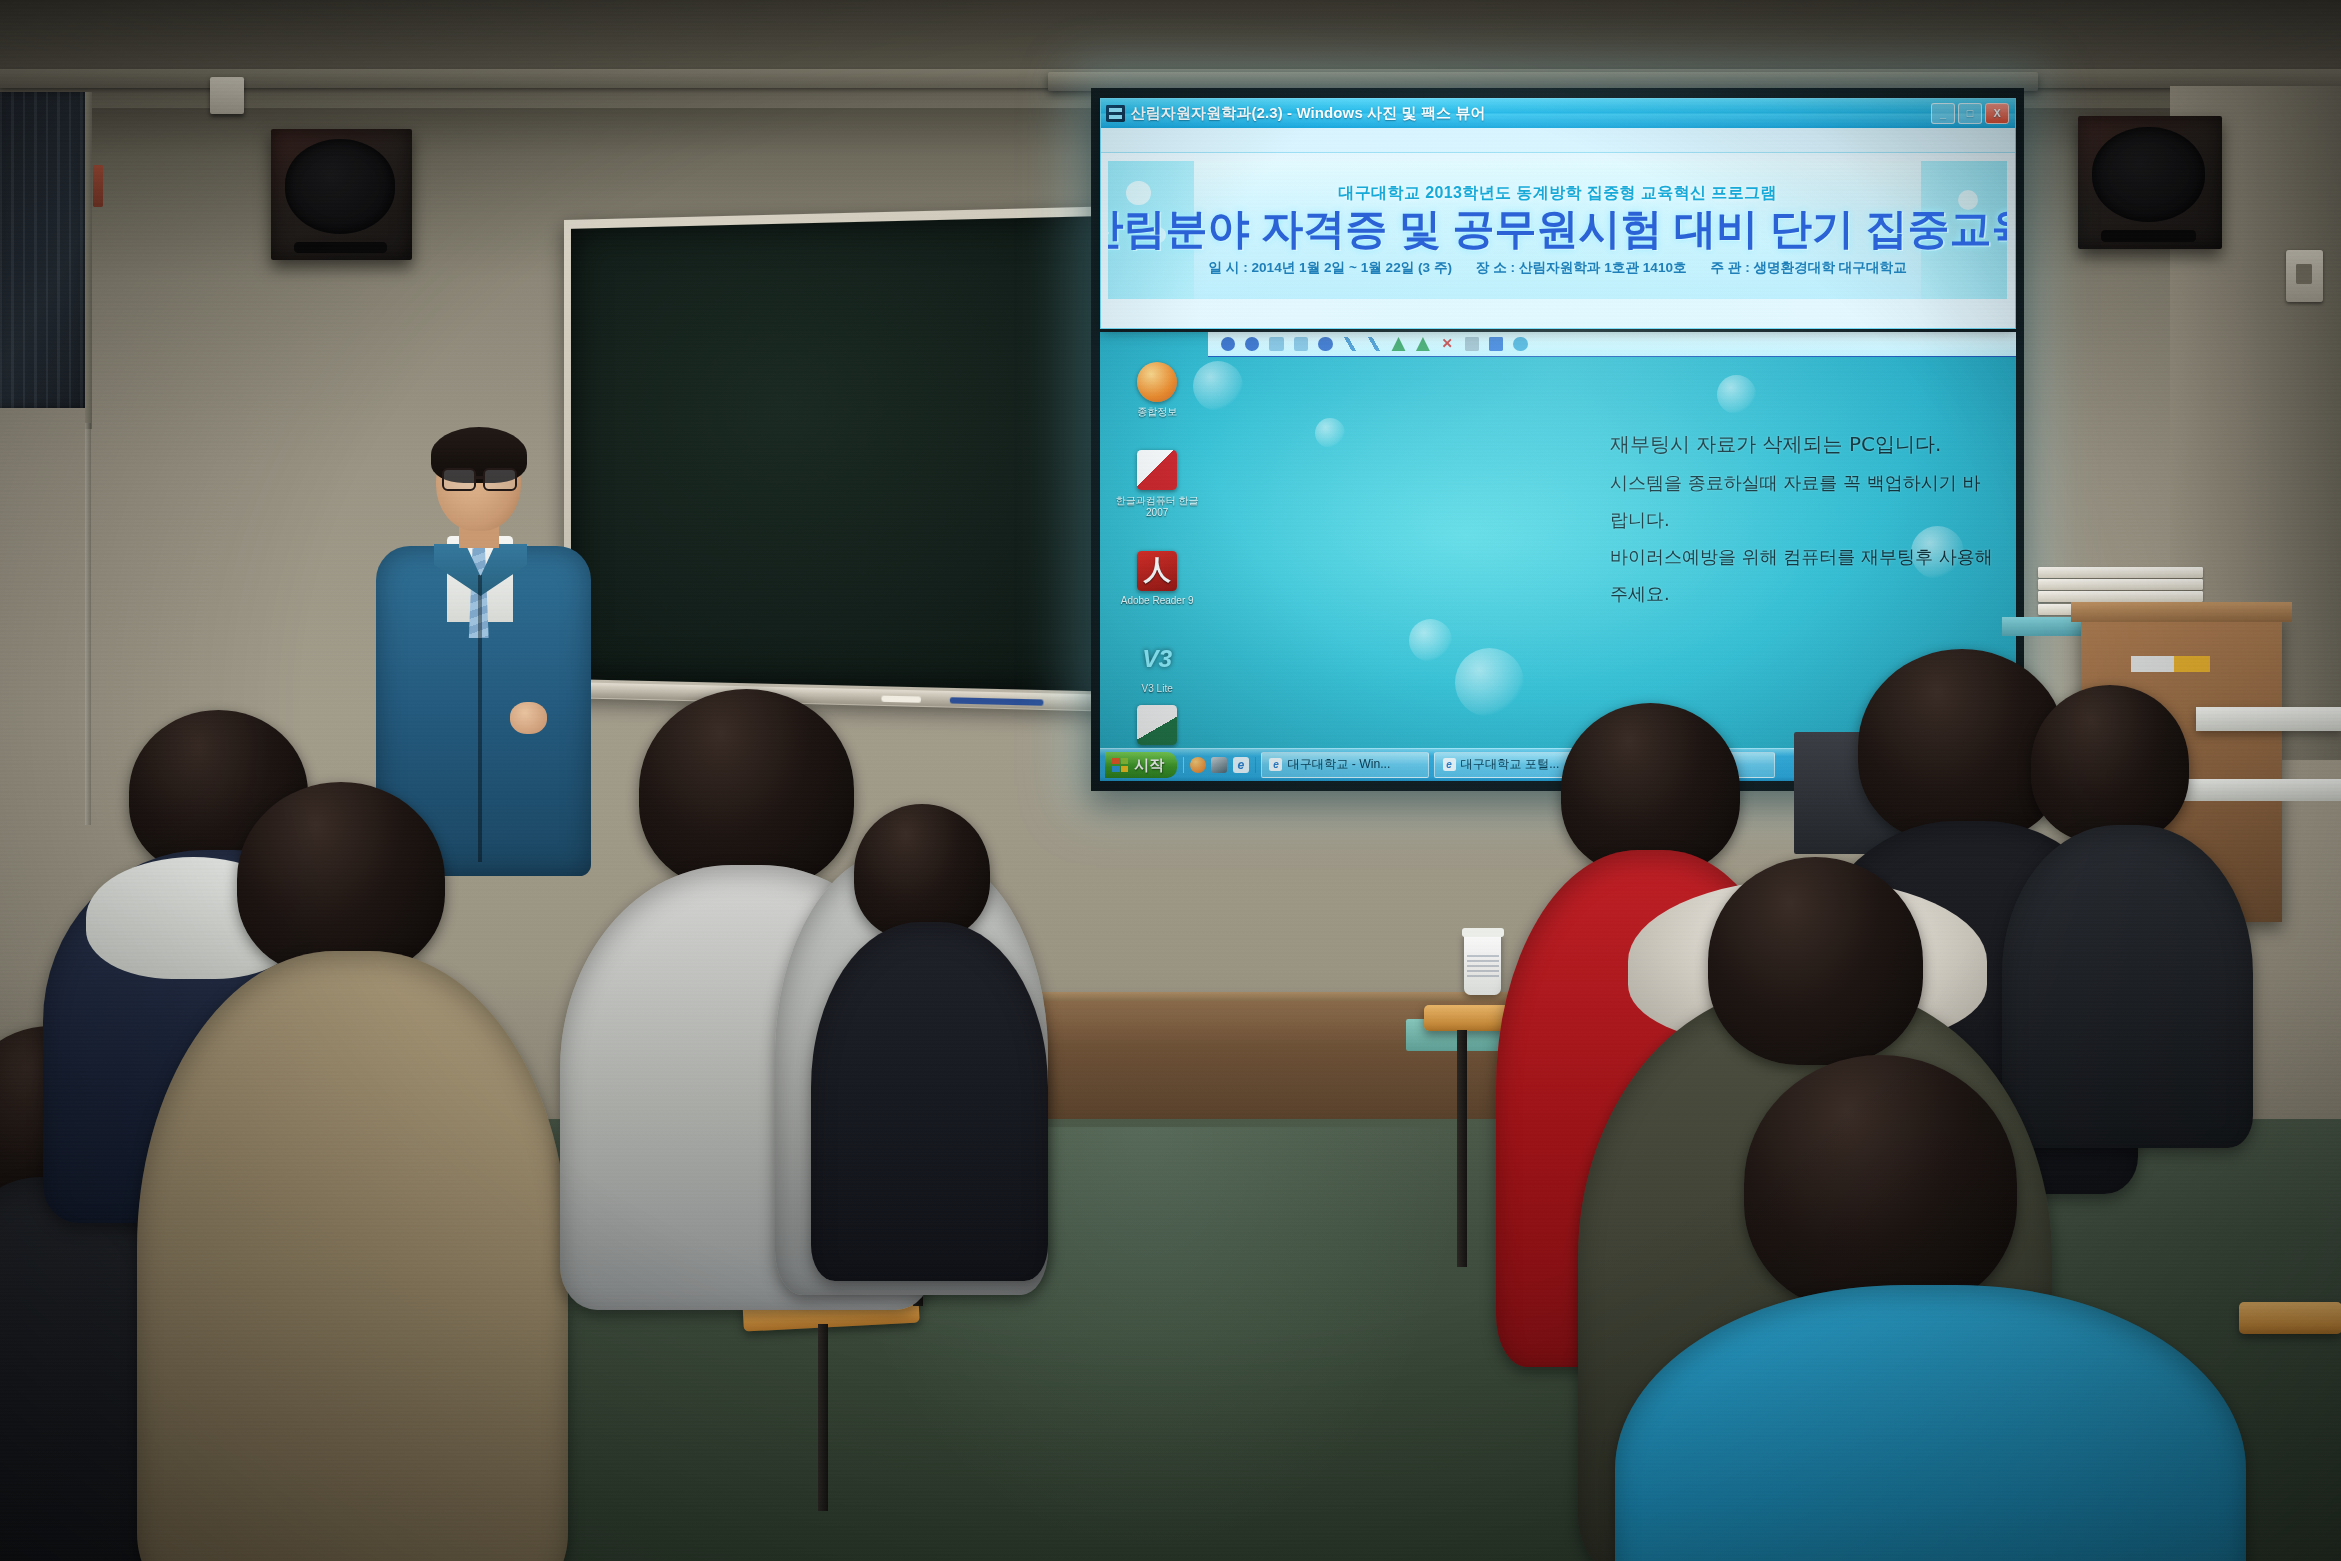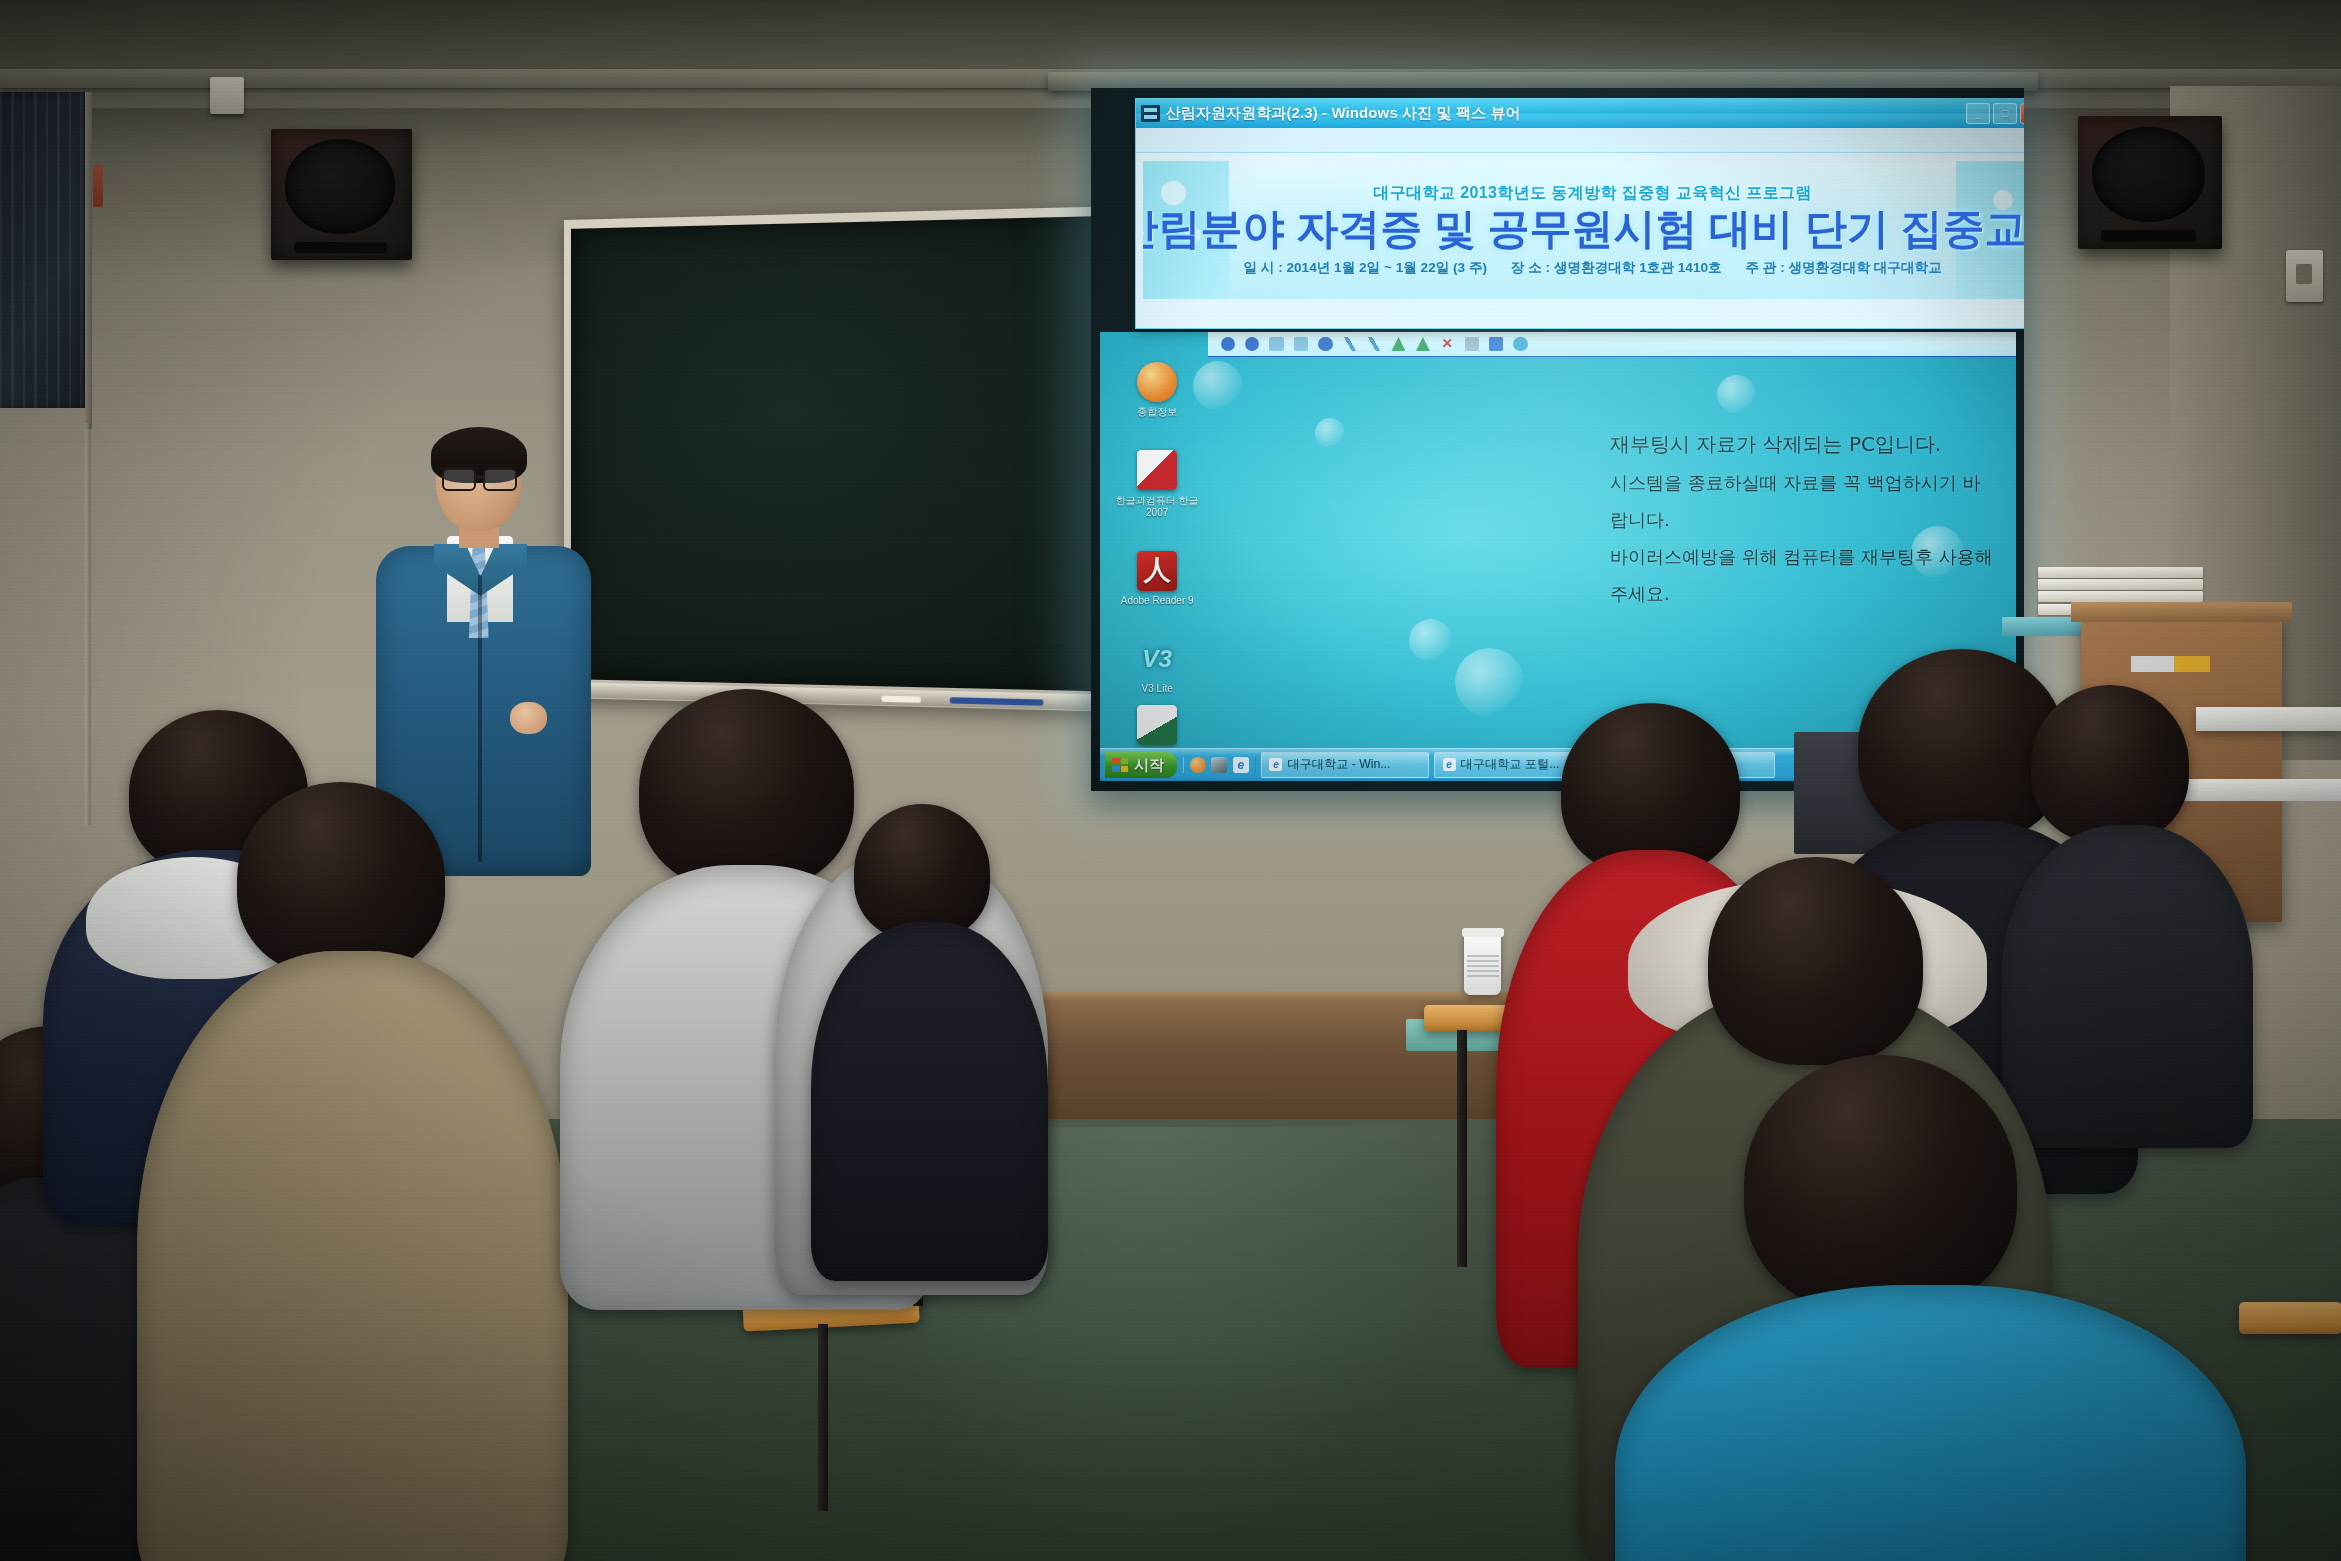--- a/index.html
+++ b/index.html
@@ -84,21 +84,21 @@
   
   .scr-frame{position:absolute;inset:0;background:#0f1b1f;}
 
   
   #projection-screen:after{content:"";position:absolute;inset:0;pointer-events:none;
      background:radial-gradient(ellipse at 50% 40%,rgba(190,250,255,.22),rgba(120,220,255,.05) 55%,rgba(0,0,0,.18) 100%);}
 
   
   #viewer-window{position:absolute;left:8.6px;top:10px;width:916px;height:231px;
                  background:#eaf9ff;border:1.4px solid #6fd9f5;box-sizing:border-box;
-                 box-shadow:0 4.3px 13px rgba(0,0,0,.35);margin-left:35px;}
+                 box-shadow:0 4.3px 13px rgba(0,0,0,.35);}
   #viewer-titlebar{height:29px;display:flex;align-items:center;padding:0 5.7px;
                  background:linear-gradient(180deg,#57d6f7,#1fb7e8 48%,#3fc9f2 52%,#16a6dd);
                  color:#ffffff;font-size:15px;font-weight:bold;letter-spacing:0.1px;
                  text-shadow:0 0.7px 1.4px rgba(0,60,90,.55);}
   #viewer-app-icon{width:18.7px;height:17px;margin-right:5.7px;flex:0 0 auto;
                  background:linear-gradient(135deg,#11456b,#0b2c47);border-radius:1.4px;
                  position:relative;}
   #viewer-app-icon:before{content:"";position:absolute;left:2.9px;top:2.9px;width:13px;height:4.3px;background:#8fe6ff;}
   #viewer-app-icon:after{content:"";position:absolute;left:2.9px;top:10px;width:13px;height:4.3px;background:#8fe6ff;}
   #viewer-title-text{white-space:nowrap;overflow:hidden;text-overflow:ellipsis;}
@@ -437,21 +437,21 @@
           <div id="banner">
             <div class="deco-left"></div>
             <div class="deco-right"></div>
             <div class="bub" style="left:18.7px;top:20px;width:24.4px;height:24.4px;"></div>
             <div class="bub" style="left:42px;top:66px;width:16px;height:16px;"></div>
             <div class="bub" style="right:29px;top:29px;width:20px;height:20px;"></div>
             <div id="banner-sub">대구대학교 2013학년도 동계방학 집중형 교육혁신 프로그램</div>
             <div id="banner-title">산림분야 자격증 및 공무원시험 대비 단기 집중교육</div>
             <div id="banner-details">
               <span>일 시 : 2014년 1월 2일 ~ 1월 22일 (3 주)</span>
-              <span>장 소 : 생명환경대학 1호관 1410호</span>
+              <span>장 소 : 산림자원학과 1호관 1410호</span>
               <span>주 관 : 생명환경대학 대구대학교</span>
             </div>
           </div>
         </div>
       </div>
     </div>
 
     <div class="podium-step-top"></div>
     <div class="podium-step"></div>
     <div class="floor"></div>

